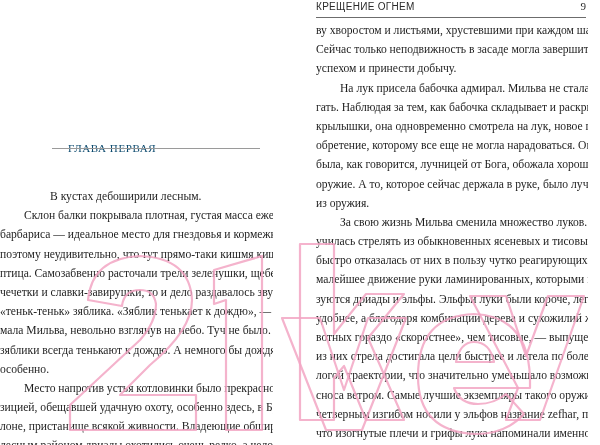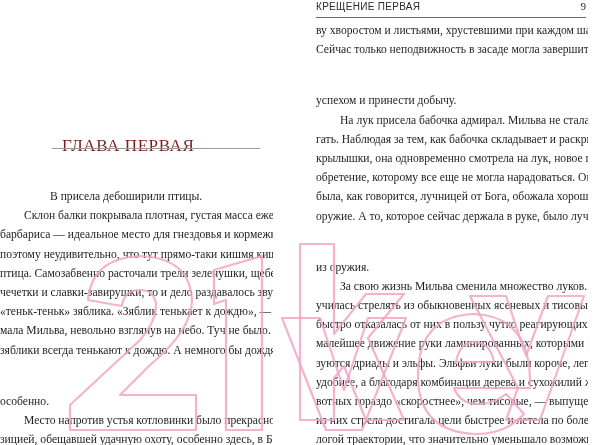--- a/index.html
+++ b/index.html
@@ -9,23 +9,23 @@
     font-family: "Liberation Serif", "DejaVu Serif", serif;
     color: #1e1e1e;
   }
   .page { position: absolute; top: 0; height: 445px; }
   .page-left { left: 0; width: 300px; }
   .page-right { left: 300px; width: 300px; }
 
   
   .chapter-title {
     position: absolute; left: 52px; top: 126px;
-    font-size: 17px; letter-spacing: 0.6px; color: #7f1d1d;
+    font-size: 11px; letter-spacing: 0.6px; color: #0c4a6e;
     font-family: "Liberation Serif", serif; font-weight: normal;
-    margin: 10px;
+    margin: 16px;
   }
   .chapter-rule {
     position: absolute; left: 52px; top: 148px; width: 208px;
     height: 0; border-top: 1px solid #9a9a9a;
   }
   .left-text {
     position: absolute; left: 0; top: 187px; width: 273px;
   }
 
   
@@ -43,57 +43,57 @@
   }
   .right-text {
     position: absolute; left: 16px; top: 21px; width: 272px;
   }
 
   .line {
     display: block; font-size: 11.6px; line-height: 19.2px; height: 19.2px;
     white-space: nowrap; text-align: justify; text-align-last: justify;
     overflow: hidden;
   }
-  .line.last { text-align-last: left; margin-top: 32px; }
+  .line.last { text-align-last: left; }
   .line.indent { padding-left: 24px; }
   .line.lead { padding-left: 50px; text-align-last: left; }
 
   
   .watermark {
     position: absolute; left: 0; top: 0; width: 600px; height: 445px;
     pointer-events: none;
   }
 </style>
 </head>
 <body>
 
 <div class="page page-left">
   <h1 class="chapter-title">ГЛАВА ПЕРВАЯ</h1>
   <div class="chapter-rule"></div>
   <div class="left-text" id="left-text">
-      <span class="line lead">В присела дебоширили птицы.</span>
+      <span class="line lead">В кустах дебоширили лесным.</span>
       <span class="line indent">Склон балки покрывала плотная, густая масса ежевики и</span>
       <span class="line">барбариса — идеальное место для гнездовья и кормежки,</span>
       <span class="line">поэтому неудивительно, что тут прямо-таки кишмя кишела</span>
       <span class="line">птица. Самозабвенно расточали трели зеленушки, щебетали</span>
       <span class="line">чечетки и славки-завирушки, то и дело раздавалось звучное</span>
       <span class="line">«теньк-теньк» зяблика. «Зяблик тенькает к дождю», — поду-</span>
       <span class="line">мала Мильва, невольно взглянув на небо. Туч не было. Но</span>
       <span class="line">зяблики всегда тенькают к дождю. А немного бы дождя не</span>
       <span class="line last">особенно.</span>
       <span class="line indent">Место напротив устья котловинки было прекрасной по-</span>
       <span class="line">зицией, обещавшей удачную охоту, особенно здесь, в Броки-</span>
       <span class="line">лоне, пристанище всякой живности. Владеющие обширным</span>
       <span class="line">лесным районом дриады охотились очень редко, а человек</span>
     </div>
 </div>
 
 <div class="page page-right">
   <div class="running-head">
-    <span class="running-title">КРЕЩЕНИЕ ПЕРВАЯ</span>
+    <span class="running-title">КРЕЩЕНИЕ ОГНЕМ</span>
     <span class="page-number">9</span>
   </div>
   <div class="right-text" id="right-text">
       <span class="line">ву хворостом и листьями, хрустевшими при каждом шаге.</span>
       <span class="line">Сейчас только неподвижность в засаде могла завершиться</span>
       <span class="line last">успехом и принести добычу.</span>
       <span class="line indent">На лук присела бабочка адмирал. Мильва не стала ее пу-</span>
       <span class="line">гать. Наблюдая за тем, как бабочка складывает и раскрывает</span>
       <span class="line">крылышки, она одновременно смотрела на лук, новое при-</span>
       <span class="line">обретение, которому все еще не могла нарадоваться. Она</span>

